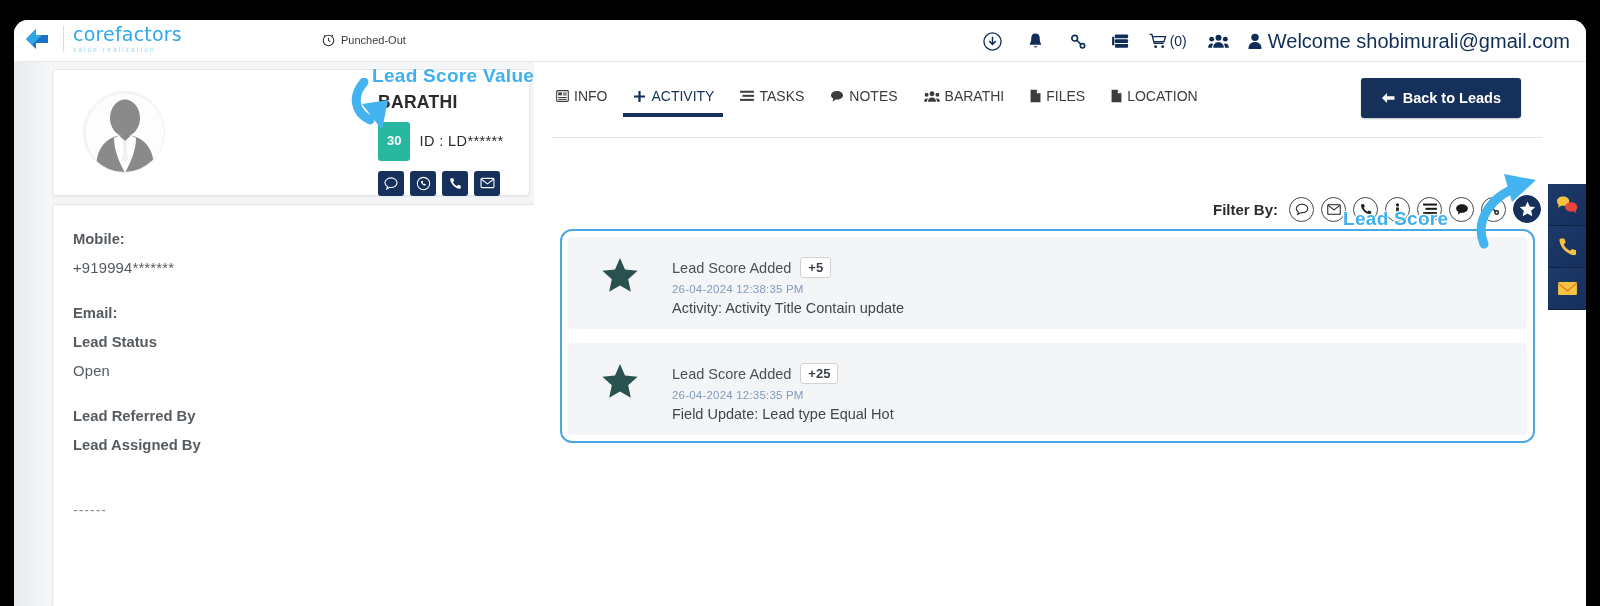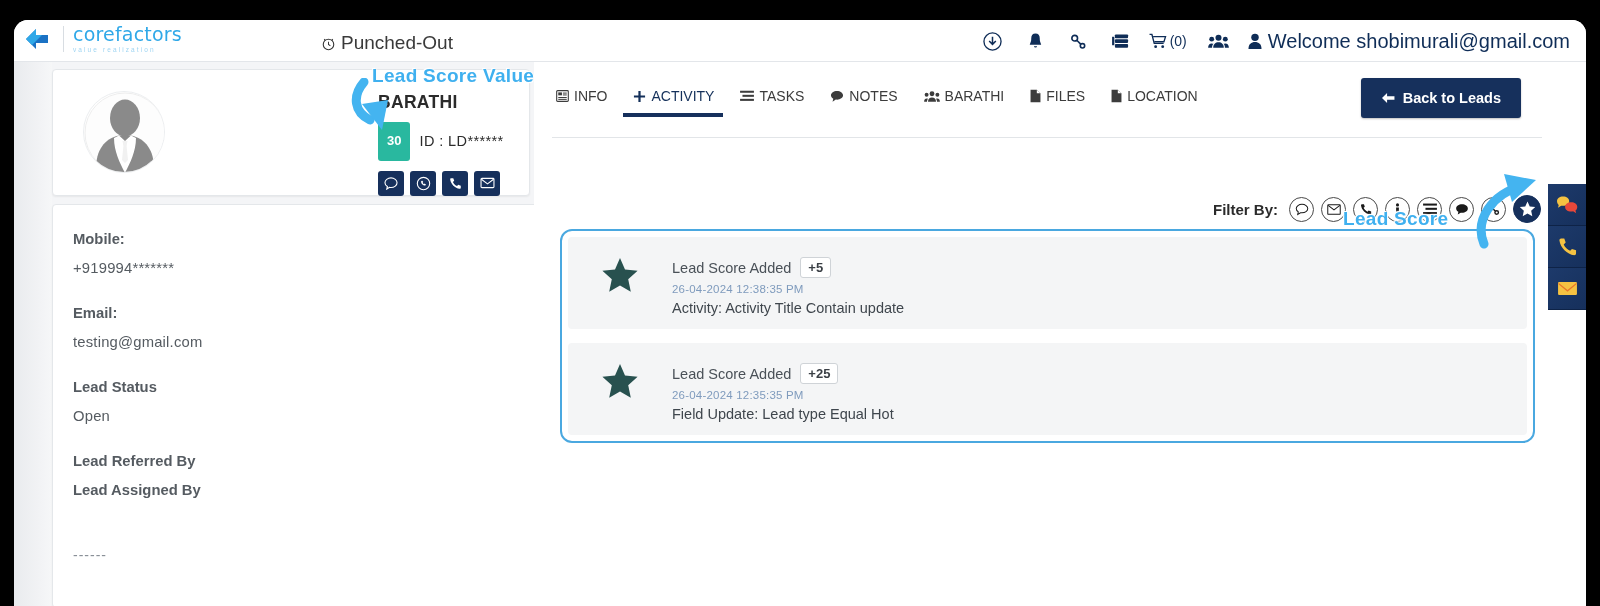--- a/index.html
+++ b/index.html
@@ -39,21 +39,21 @@
   .logo-name {
     font-size: 19px; color: #2fa8e8; letter-spacing: .2px;
     font-family: "DejaVu Sans", sans-serif;
   }
   .logo-tag {
     font-size: 6.5px; color: #9fd5f2; letter-spacing: 2.1px;
     margin-top: 3px;
   }
   .punched {
     position: absolute; left: 307px; top: 12px;
-    font-size: 19px; color: #3a3a3a;
+    font-size: 11px; color: #3a3a3a;
     display: flex; align-items: center; gap: 5px;
   }
   .topright {
     position: absolute; right: 16px; top: 0; height: 42px;
     display: flex; align-items: center; gap: 0;
     color: #0f2d57;
   }
   .tr-icon {
     width: 43px; height: 42px;
     display:flex; align-items:center; justify-content:center;
@@ -362,21 +362,20 @@
           </div>
         </div>
       </div>
     </div>
 
     <div class="detail-card">
       <div class="f-label">Mobile:</div>
       <div class="f-value">+919994*******</div>
 
       <div class="f-label">Email:</div>
-      <div class="f-value">testing@gmail.com</div>
 
       <div class="f-label">Lead Status</div>
       <div class="f-value">Open</div>
 
       <div class="f-label">Lead Referred By</div>
 
       <div class="f-label" style="margin-bottom:49px;">Lead Assigned By</div>
       <div class="f-value f-dash empty">------</div>
     </div>
 

